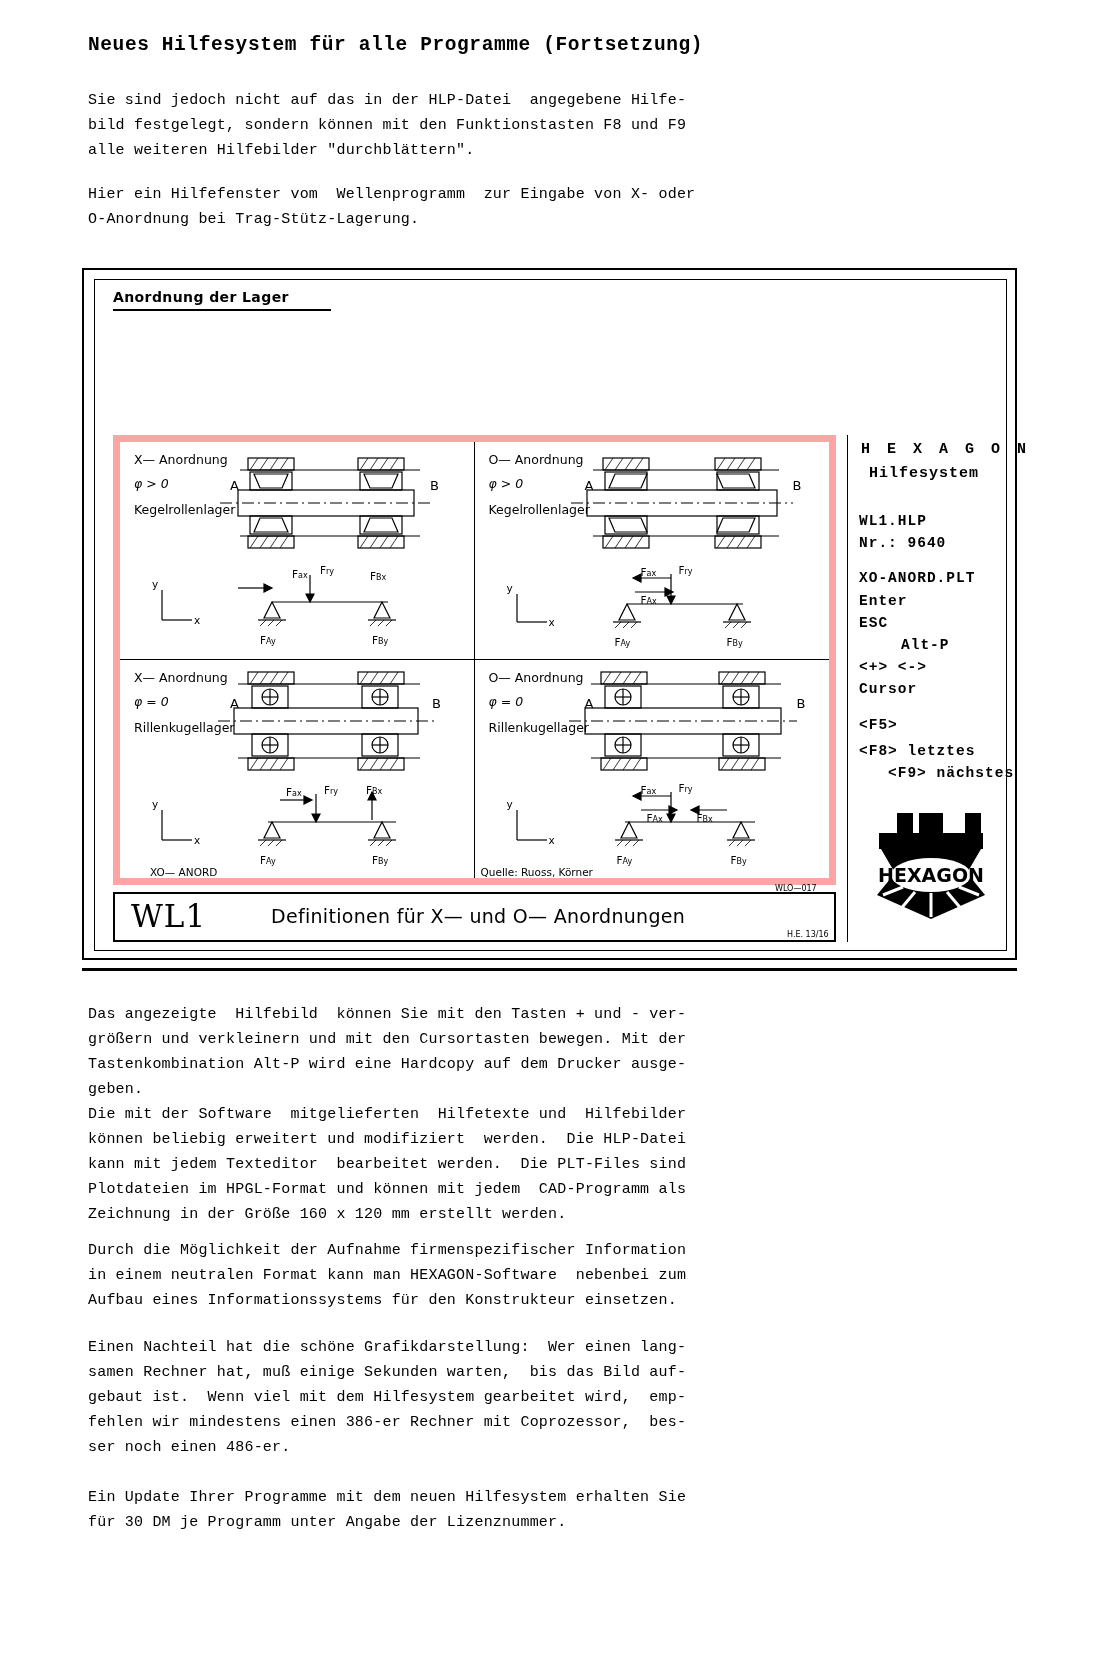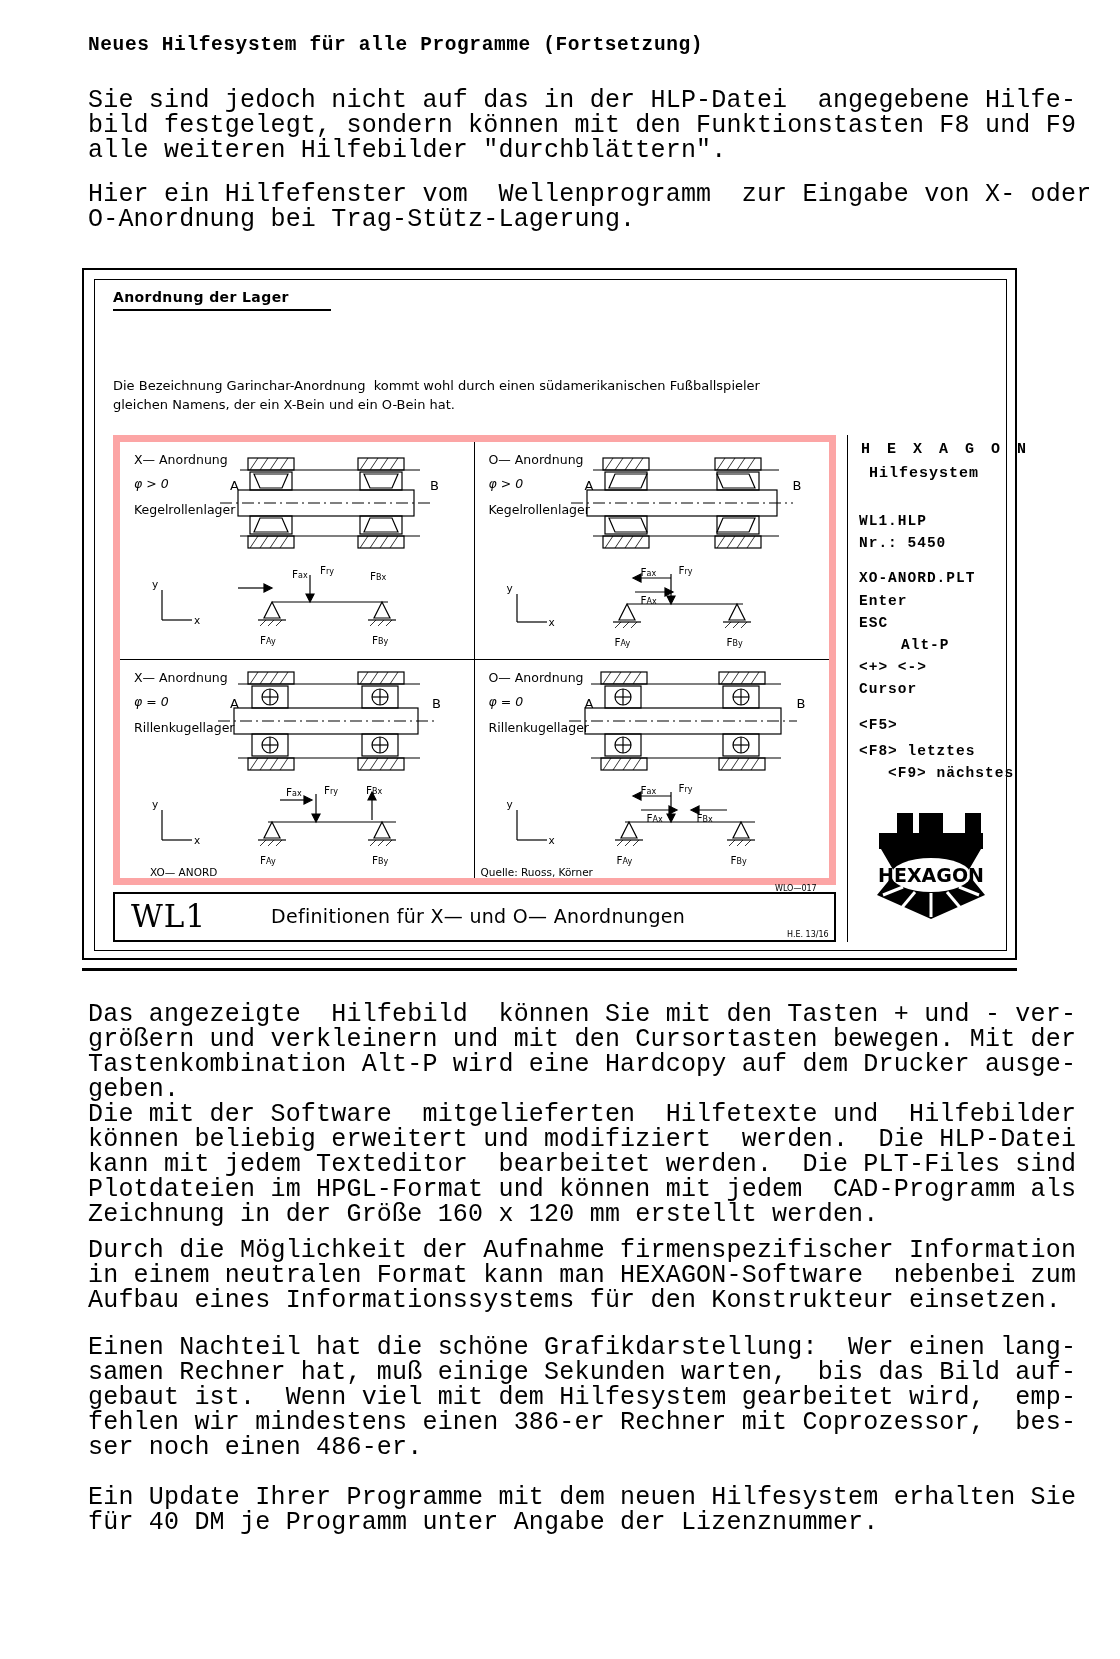--- a/index.html
+++ b/index.html
@@ -27,21 +27,21 @@
     top: 34px;
     font-family: "Liberation Mono", monospace;
     font-weight: bold;
     font-size: 19.5px;
     letter-spacing: 0.6px;
     white-space: nowrap;
   }
   .para {
     position: absolute;
     font-family: "Liberation Mono", monospace;
-    font-size: 25px;
+    font-size: 15px;
     line-height: 25px;
     letter-spacing: 0.2px;
     white-space: pre;
   }
   .para.left { left: 88px; }
 
   
   .shot {
     position: absolute;
     left: 82px;
@@ -227,22 +227,20 @@
 alle weiteren Hilfebilder "durchblättern".</div>
   <div class="para left" style="top:182px;">Hier ein Hilfefenster vom  Wellenprogramm  zur Eingabe von X- oder
 O-Anordnung bei Trag-Stütz-Lagerung.</div>
 
   <div class="shot">
     <div class="shot-inner">
 
       <div class="hdr-title">Anordnung der Lager</div>
       <div class="hdr-underline"></div>
 
-      <div class="hdr-text" style="left:18px; top:96px;">Die Bezeichnung Garinchar-Anordnung  kommt wohl durch einen südamerikanischen Fußballspieler
-gleichen Namens, der ein X-Bein und ein O-Bein hat.</div>
 
       <div class="picbox">
 
         <div class="quad q1">
           <div class="qlabel qlab-title">X— Anordnung</div>
           <div class="qlabel qlab-phi">φ &gt; 0</div>
           <div class="qlabel qlab-type">Kegelrollenlager</div>
           <div class="qlabel qlab-A" style="left:110px; top:36px;">A</div>
           <div class="qlabel qlab-B" style="left:310px; top:36px;">B</div>
 
@@ -579,21 +577,21 @@
         <div class="tiny" style="left:672px; top:36px;">H.E. 13/16</div>
       </div>
 
       <div class="side-line"></div>
 
       <div class="sidepanel">
         <div class="side-brand">H E X A G O N</div>
         <div class="side-brand2">Hilfesystem</div>
 
         <div class="side-txt" style="top:78px;">WL1.HLP</div>
-        <div class="side-txt" style="top:100px;">Nr.: 5450</div>
+        <div class="side-txt" style="top:100px;">Nr.: 9640</div>
         <div class="side-txt" style="top:122px;margin-top:13px;">XO-ANORD.PLT</div>
 
         <div class="side-txt" style="top:158px;">Enter</div>
         <div class="side-txt" style="top:180px;">ESC</div>
         <div class="side-txt" style="top:202px;margin-left:42px;">Alt-P</div>
         <div class="side-txt" style="top:224px;">&lt;+&gt; &lt;-&gt;</div>
         <div class="side-txt" style="top:246px;">Cursor</div>
 
         <div class="side-txt" style="top:282px;">&lt;F5&gt;</div>
         <div class="side-txt" style="top:308px;">&lt;F8&gt; letztes</div>
@@ -635,15 +633,15 @@
 Zeichnung in der Größe 160 x 120 mm erstellt werden.</div>
   <div class="para left" style="top:1238px;">Durch die Möglichkeit der Aufnahme firmenspezifischer Information
 in einem neutralen Format kann man HEXAGON-Software  nebenbei zum
 Aufbau eines Informationssystems für den Konstrukteur einsetzen.</div>
   <div class="para left" style="top:1335px;">Einen Nachteil hat die schöne Grafikdarstellung:  Wer einen lang-
 samen Rechner hat, muß einige Sekunden warten,  bis das Bild auf-
 gebaut ist.  Wenn viel mit dem Hilfesystem gearbeitet wird,  emp-
 fehlen wir mindestens einen 386-er Rechner mit Coprozessor,  bes-
 ser noch einen 486-er.</div>
   <div class="para left" style="top:1485px;">Ein Update Ihrer Programme mit dem neuen Hilfesystem erhalten Sie
-für 40 DM je Programm unter Angabe der Lizenznummer.</div>
+für 30 DM je Programm unter Angabe der Lizenznummer.</div>
 
 </div>
 
 </body></html>

